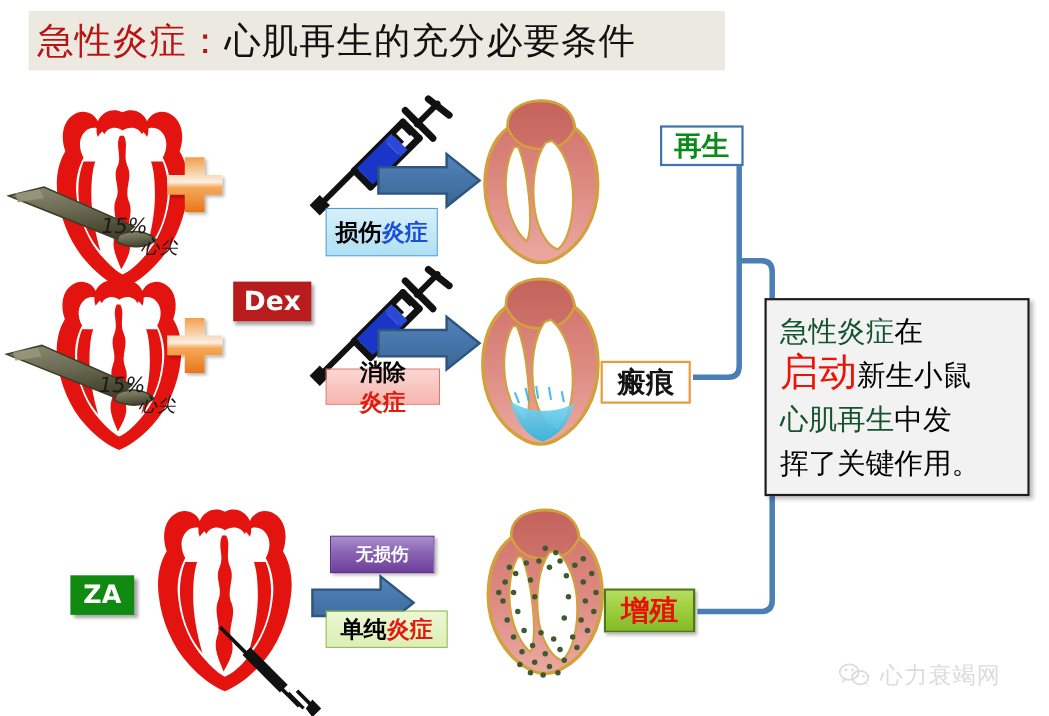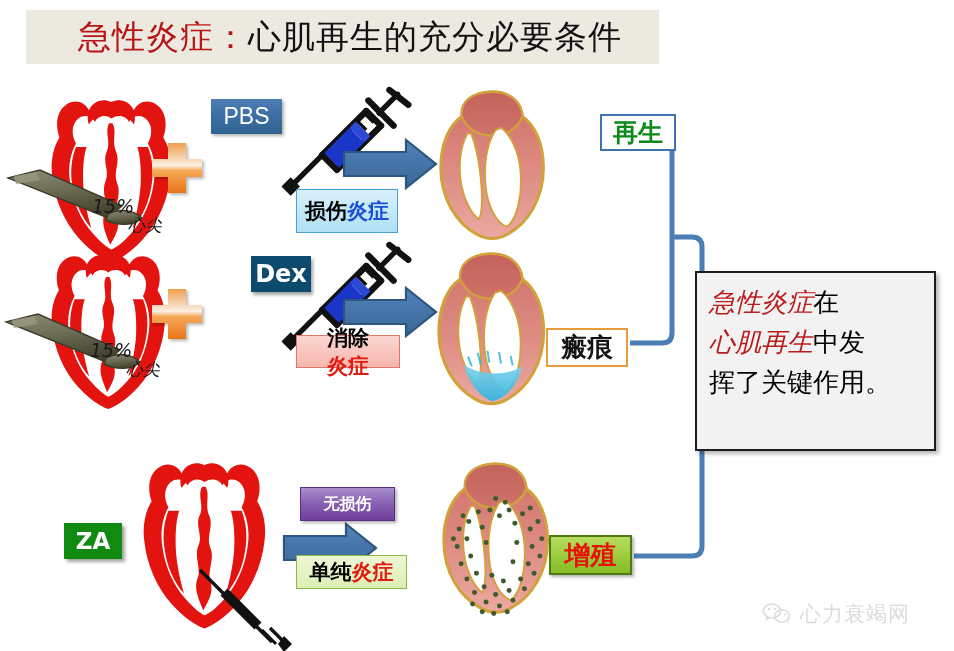--- a/index.html
+++ b/index.html
@@ -15,46 +15,44 @@
   
   .title-bar {
     position: absolute; left: 26px; top: 10px; width: 633px; height: 54px;
     background: #ECE9E1;
     display: flex; align-items: center;
   }
   .title-text {
     font-family: "DejaVu Serif", "Liberation Serif", serif;
     font-size: 33px; letter-spacing: 1px; white-space: nowrap;
     padding-left: 8px;
-    margin-left: 44px;
   }
   .t-red { color: #B81414; }
   .t-black { color: #111111; }
 
   
   .lbl {
     position: absolute;
     display: flex; align-items: center; justify-content: center;
     white-space: nowrap; font-weight: bold;
     font-family: "DejaVu Sans", "Liberation Sans", sans-serif;
   }
 
   .tag-pbs {
     left: 211px; top: 99px; width: 71px; height: 35px;
     background: linear-gradient(180deg,#4D7FB5 0%,#3C6EA5 50%,#31638F 100%);
     color: #ffffff; font-size: 23px;
     box-shadow: 2px 2px 3px rgba(0,0,0,.30);
     font-family: "Liberation Sans", sans-serif; font-weight: normal;
   }
   .tag-dex {
-    left: 212px; top: 256px; width: 60px; height: 36px;
-    background: #0c4a6e;
+    left: 212px; top: 256px; width: 71px; height: 36px;
+    background: #b91c1c;
     color: #ffffff; font-size: 24px;
     box-shadow: 2px 3px 3px rgba(0,0,0,.35);
-    margin-left: 39px;
   }
   .tag-za {
     left: 64px; top: 523px; width: 58px; height: 36px;
     background: #108A10;
     color: #ffffff; font-size: 23px;
     box-shadow: 3px 3px 3px rgba(0,0,0,.35);
   }
 
   
   .cap { font-size: 21px; }
@@ -119,21 +117,21 @@
   .conclusion {
     position: absolute; left: 695px; top: 271px; width: 241px; height: 180px;
     background: #F2F2F2; border: 2.2px solid #1d1d1d;
     box-shadow: 3px 3px 4px rgba(0,0,0,.28);
     padding: 9px 6px 6px 12px;
   }
   .conclusion .ln {
     font-family: "DejaVu Sans","Liberation Sans",sans-serif;
     font-size: 26px; line-height: 40px; white-space: nowrap;
   }
-  .c-blue { color: #b91c1c; font-style: italic; }
+  .c-blue { color: #14532d; }
   .c-black { color: #000000; }
   .c-red { color: #F01105; font-size: 35px; line-height: 35px; }
 
   
   .watermark {
     position: absolute; left: 762px; top: 600px;
     display: flex; align-items: center; gap: 8px;
     color: #DCDCDC;
   }
   .watermark .wtext {
@@ -384,21 +382,20 @@
     </g>
 
     <g fill="none" stroke="#4A7EB5" stroke-width="5" stroke-linecap="butt">
 
       <path d="M630,131 L662,131 Q672,131 672,141 L672,333 Q672,343 662,343 L630,343"></path>
 
       <path d="M672,237 L692,237 Q702,237 702,247 L702,546 Q702,556 692,556 L634,556"></path>
     </g>
   </svg>
 
-  <div class="lbl tag-pbs">PBS</div>
   <div class="apex-note" style="left:92px; top:197px;">
     <div class="pct">15%</div>
     <div class="cn">心尖</div>
   </div>
   <div class="lbl cap cap-blue">
     <span class="k">损伤</span>
       <span class="v">炎症</span>
   </div>
   <div class="lbl out-regen">再生</div>
 
@@ -416,20 +413,21 @@
   <div class="lbl tag-za">ZA</div>
   <div class="lbl tag-nodamage">无损伤</div>
   <div class="lbl cap cap-green">
     <span class="k">单纯</span>
       <span class="v">炎症</span>
   </div>
   <div class="lbl out-prolif">增殖</div>
 
   <div class="conclusion">
     <div class="ln"><span class="c-blue">急性炎症</span><span class="c-black">在</span></div>
+    <div class="ln"><span class="c-red">启动</span><span class="c-black">新生小鼠</span></div>
     <div class="ln"><span class="c-blue">心肌再生</span><span class="c-black">中发</span></div>
     <div class="ln"><span class="c-black">挥了关键作用。</span></div>
   </div>
 
   <div class="watermark">
     <span>
       <svg width="30" height="24" viewBox="0 0 30 24">
         <ellipse cx="10" cy="9" rx="8.6" ry="7" fill="none" stroke="#DCDCDC" stroke-width="1.6"></ellipse>
         <path d="M5,14 L3,19 L8,16 Z" fill="#DCDCDC"></path>
         <circle cx="7" cy="7" r="1.2" fill="#DCDCDC"></circle>

